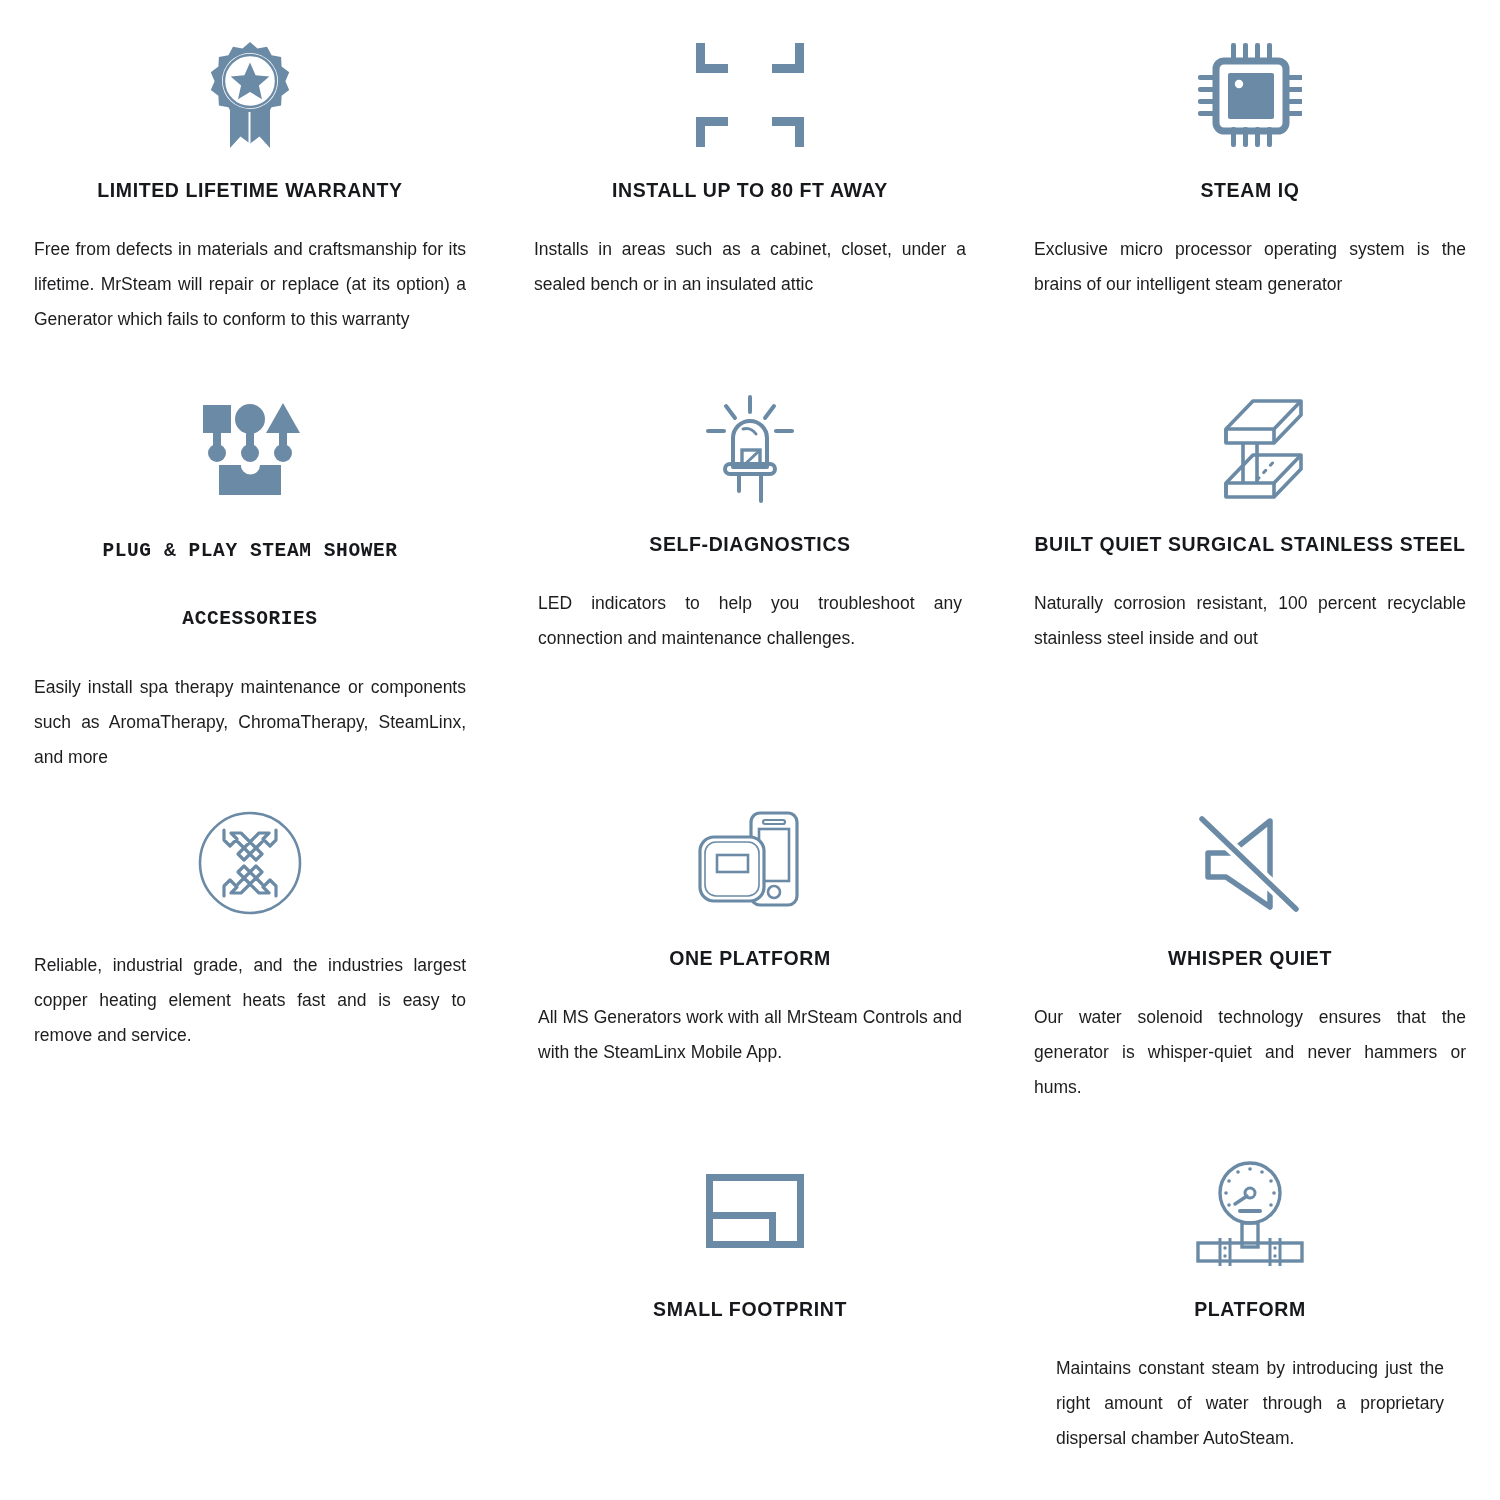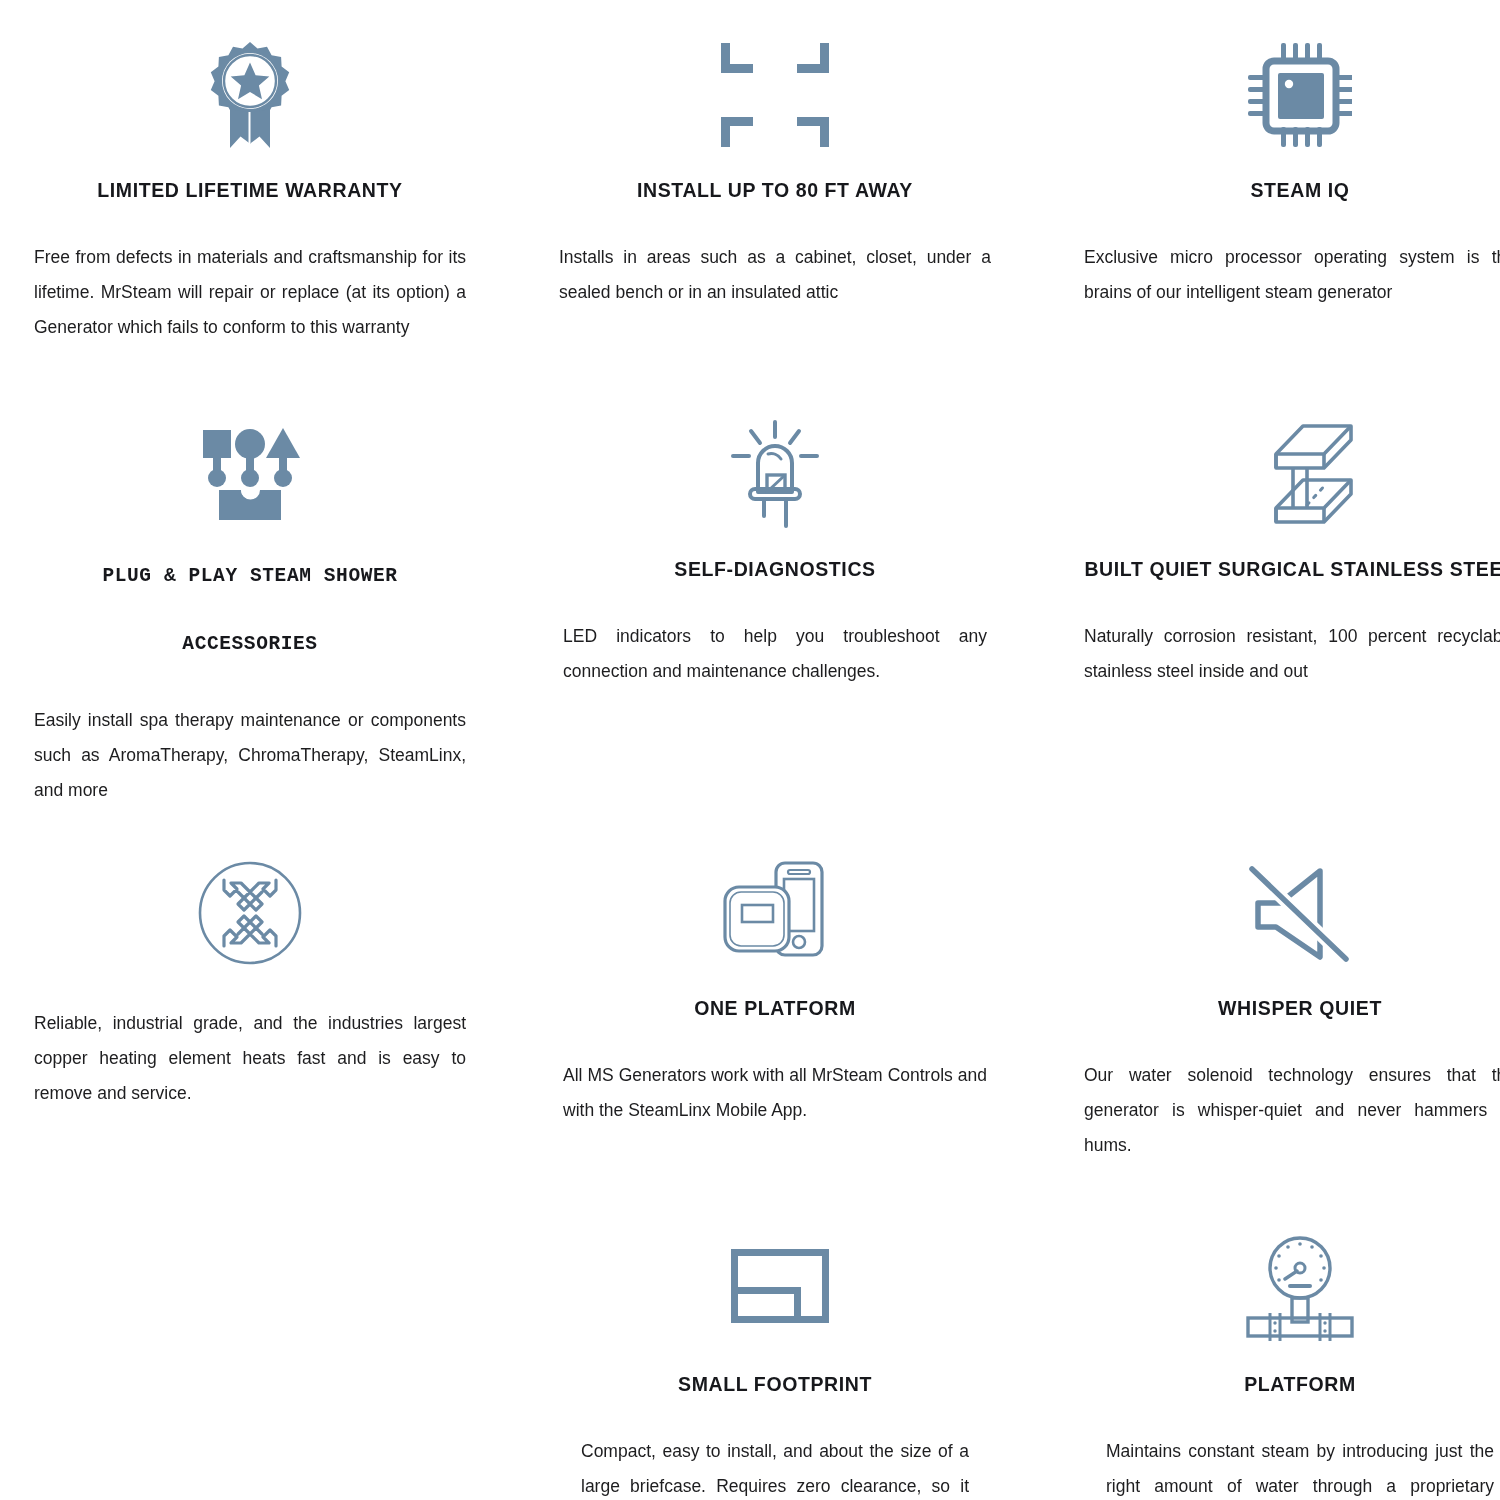--- a/index.html
+++ b/index.html
@@ -9,21 +9,20 @@
     background: #ffffff;
     font-family: "Liberation Sans", "DejaVu Sans", sans-serif;
   }
   .grid {
     width: 1500px;
     height: 1500px;
     display: grid;
     grid-template-columns: repeat(3, 500px);
     grid-template-rows: 370px 420px 345px 365px;
     padding: 0;
-    gap: 25px;
   }
   .cell {
     position: relative;
     padding: 0 34px;
     display: flex;
     flex-direction: column;
     align-items: center;
   }
   .cell.empty { }
   .icon-wrap {
@@ -42,21 +41,21 @@
     text-align: center;
     line-height: 1.65;
     margin-top: 20px;
   }
   .feature-desc {
     font-size: 17.5px;
     color: #1d1d1f;
     line-height: 2.0;
     text-align: justify;
     text-align-last: left;
-    margin-top: 34px;
+    margin-top: 26px;
     width: 100%;
     font-weight: 400;
   }
   
   .r1 .icon-wrap { margin-top: 36px; }
   .r2 .icon-wrap { margin-top: 20px; }
   .r3 .icon-wrap { margin-top: 14px; }
   .r4 .icon-wrap { margin-top: 20px; }
 
   .r2c1 .feature-title { line-height: 2.45; font-family: Liberation Mono, monospace; }
@@ -261,21 +260,20 @@
           <rect x="109" y="6" width="7" height="74"></rect>
           <rect x="68" y="73" width="48" height="7"></rect>
           <rect x="18" y="44" width="70" height="7"></rect>
           <rect x="18" y="44" width="7" height="36"></rect>
           <rect x="81" y="44" width="7" height="36"></rect>
           <rect x="18" y="73" width="70" height="7"></rect>
         </g>
       </svg>
     </div>
     <div class="feature-title">SMALL FOOTPRINT</div>
-    <div class="feature-desc">Compact, easy to install, and about the size of a large briefcase. Requires zero clearance, so it can be placed flush against the wall.</div>
   </div>
 
   <div class="cell r4 r4c3">
     <div class="icon-wrap">
       <svg width="112" height="110" viewBox="0 0 112 110">
         <circle cx="56" cy="34" r="30" fill="none" stroke="#6b8aa5" stroke-width="3.4"></circle>
         <g fill="#6b8aa5">
           <circle cx="56" cy="10" r="1.8"></circle>
             <circle cx="68" cy="13" r="1.8"></circle>
           <circle cx="77" cy="22" r="1.8"></circle>

